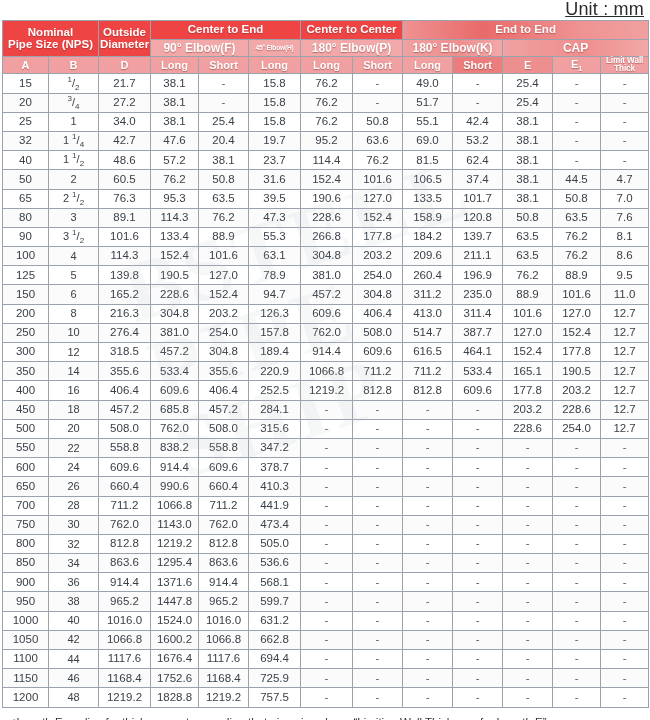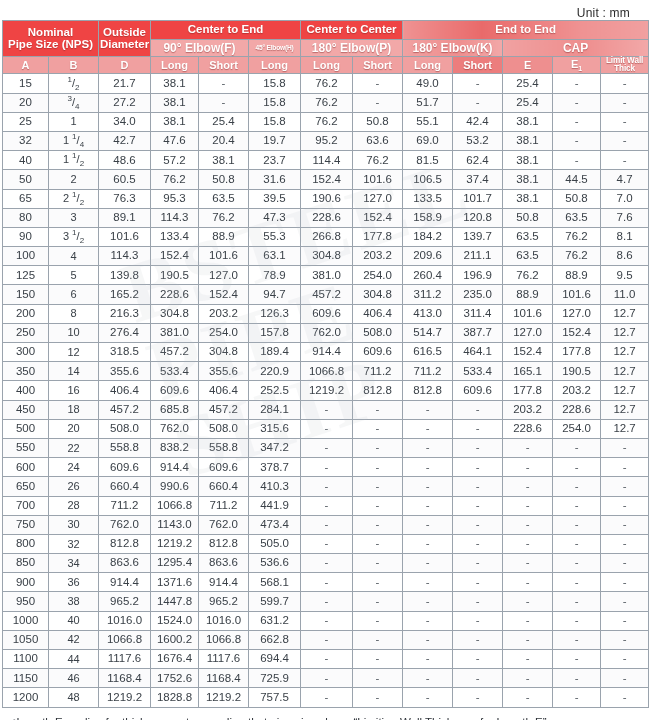--- a/index.html
+++ b/index.html
@@ -14,24 +14,25 @@
     width: 650px; height: 720px;
     background: #ffffff;
     overflow: hidden;
   }
 
   .unit-line {
     height: 20px;
     display: flex;
     align-items: flex-end;
     justify-content: flex-end;
-    padding-right: 20px;
-    font-size: 12px;
+    padding-right: 6px;
+    font-size: 18px;
     color: #2b2b2b;
     letter-spacing: .2px;
+    text-decoration: underline;
   }
 
   table.sheet {
     border-collapse: collapse;
     table-layout: fixed;
     width: 646px;
     margin-left: 2px;
     font-size: 11px;
     color: #333a42;
   }

